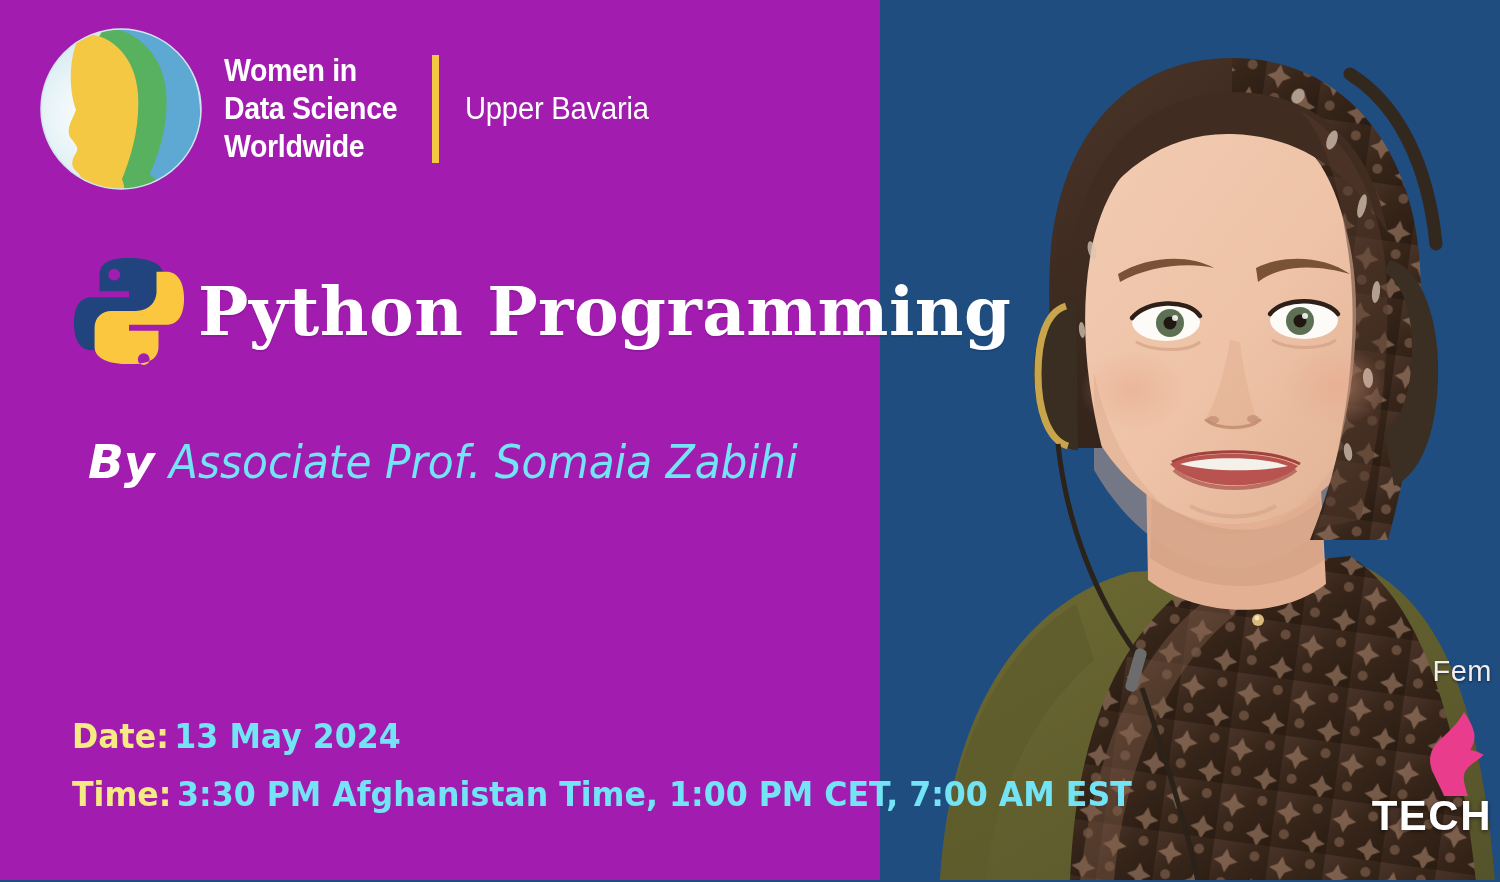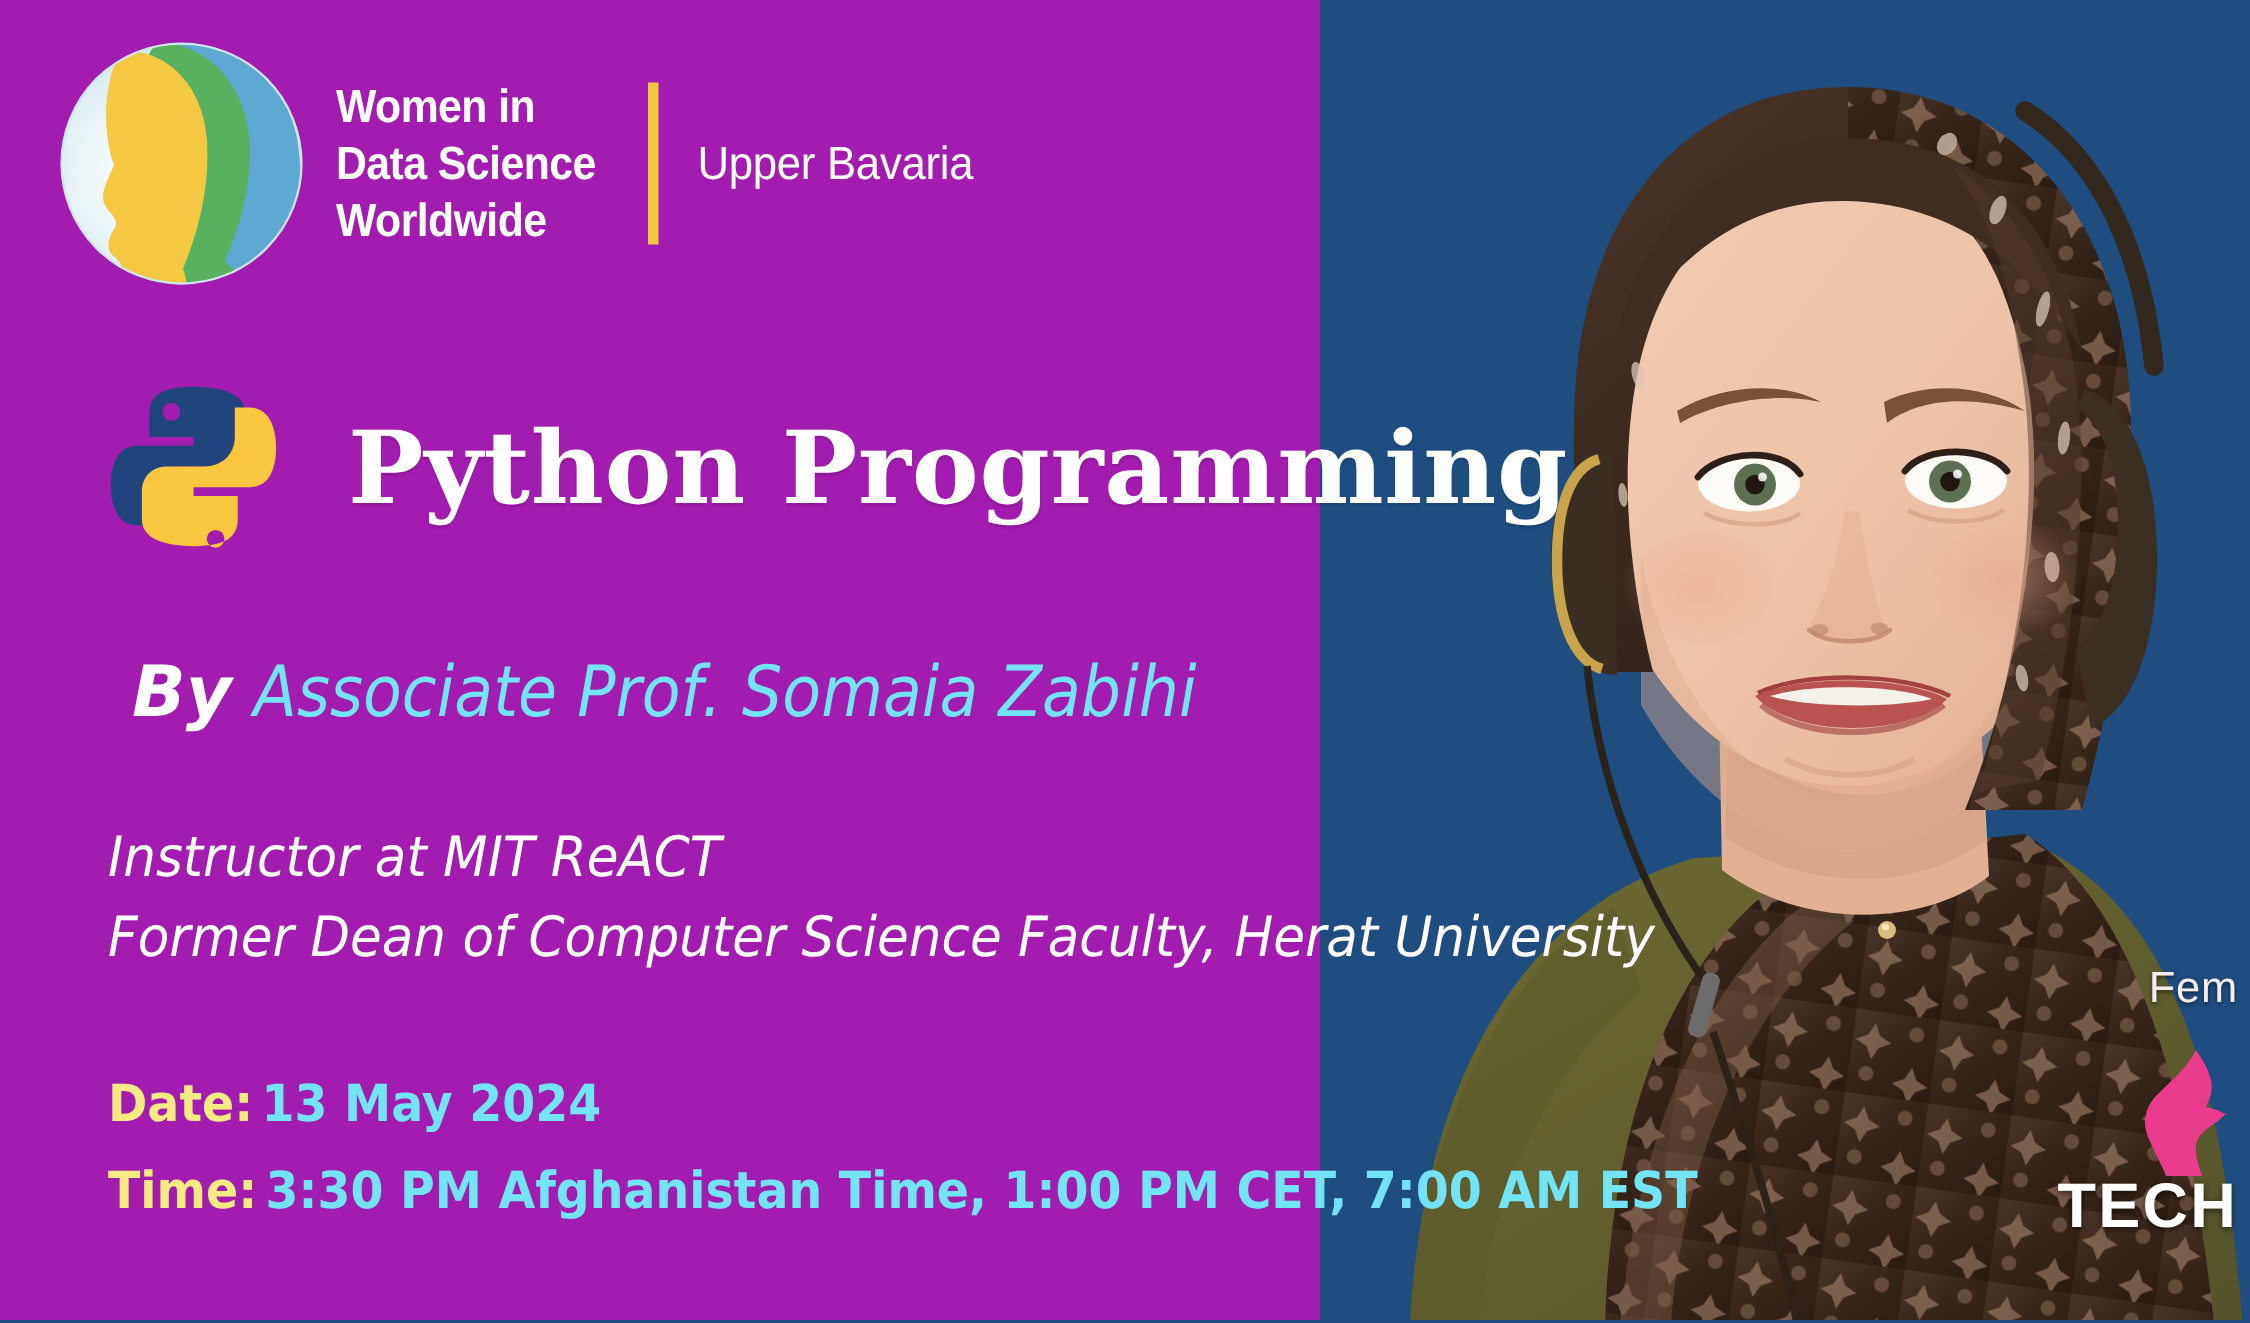--- a/index.html
+++ b/index.html
@@ -81,21 +81,21 @@
     white-space: nowrap;
   }
 
   
   .title-row {
     position: absolute;
     left: 70px;
     top: 252px;
     display: flex;
     align-items: center;
-    gap: 44px;
+    gap: 10px;
   }
   .py-logo { width: 118px; height: 118px; flex: 0 0 auto; }
   .title-text {
     color: #ffffff;
     font-family: "DejaVu Serif", serif;
     font-weight: bold;
     font-size: 67px;
     letter-spacing: 0.5px;
     white-space: nowrap;
     text-shadow: 0 2px 1px rgba(0,0,0,0.10);
@@ -187,21 +187,21 @@
     margin-bottom: 22px;
     text-shadow: 0 1px 3px rgba(0,0,0,0.55);
   }
   .femtech-mark { width: 62px; height: 86px; margin: 0 2px -4px -4px; }
   .femtech-tech {
     color: #ffffff;
     font-family: "Liberation Sans", sans-serif;
     font-size: 42px;
     font-weight: bold;
     letter-spacing: 1.5px;
-    margin-bottom: 26px;
+    margin-bottom: 14px;
     text-shadow: 0 1px 4px rgba(0,0,0,0.6);
   }
 </style>
 </head>
 <body>
 
 <div class="poster">
 
   <div class="photo-wrap">
     <svg class="photo-svg" viewBox="0 0 620 882" xmlns="http://www.w3.org/2000/svg" aria-hidden="true">
@@ -394,24 +394,20 @@
                M 75 103 a 6 6 0 1 1 0 12 a 6 6 0 0 1 0 -12 Z" fill="#fbc73e"></path>
     </svg>
     <div class="title-text">Python Programming</div>
   </div>
 
   <div class="byline">
     <span class="by-word">By</span>
     <span class="speaker-name">Associate Prof. Somaia Zabihi</span>
   </div>
 
-  <div class="roles">
-    <div class="role-line">Instructor at MIT ReACT</div>
-    <div class="role-line">Former Dean of Computer Science Faculty, Herat University</div>
-  </div>
 
   <div class="schedule">
     <div class="sched-line">
       <span class="sched-label">Date:</span><span class="sched-value">13 May 2024</span>
     </div>
     <div class="sched-line">
       <span class="sched-label">Time:</span><span class="sched-value">3:30 PM Afghanistan Time, 1:00 PM CET, 7:00 AM EST</span>
     </div>
   </div>
 

